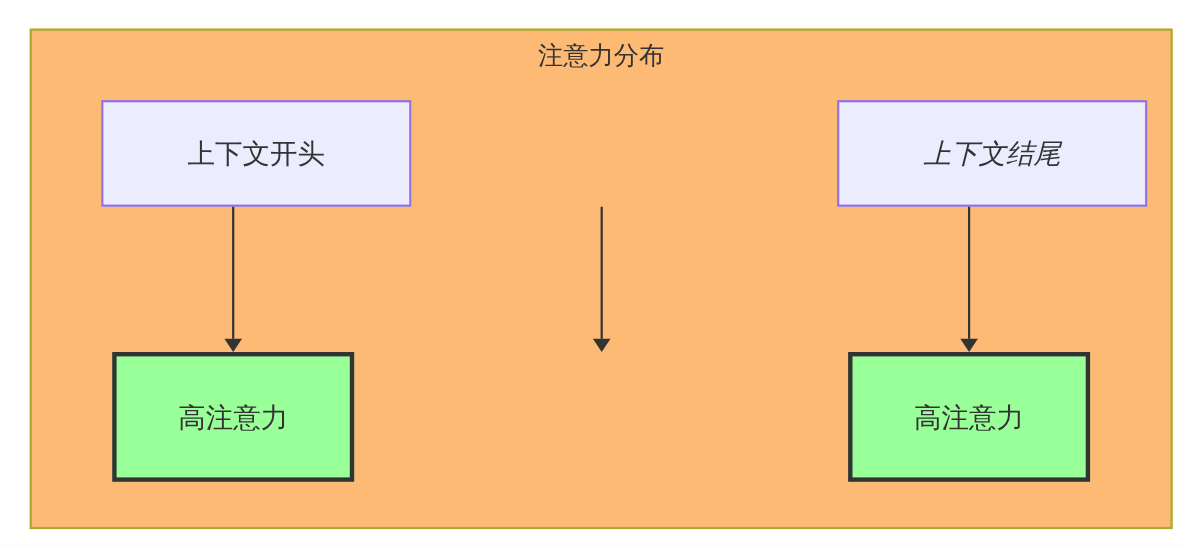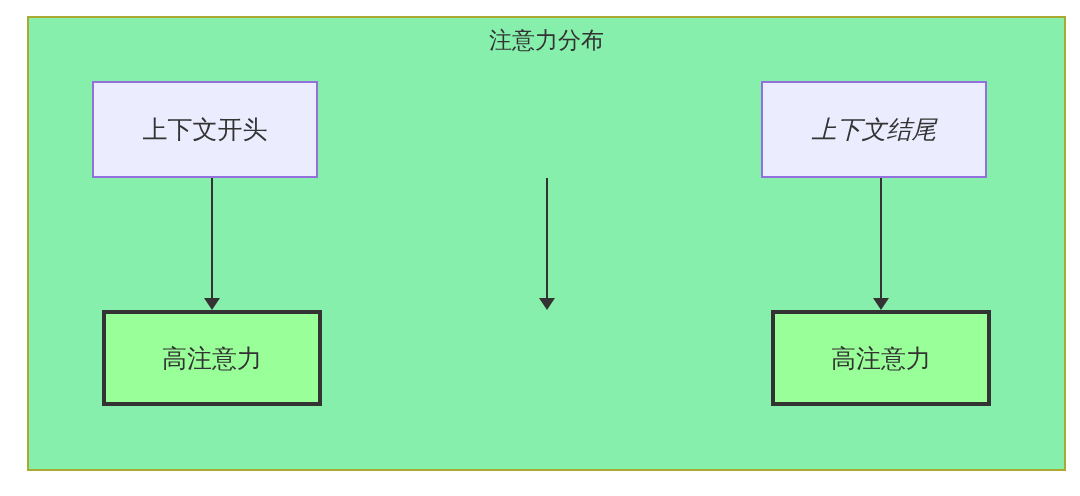--- a/index.html
+++ b/index.html
@@ -11,24 +11,24 @@
   .stage {
     position: relative;
     width: 1080px;
     height: 496px;
     background: #ffffff;
     overflow: hidden;
   }
   .cluster {
     position: absolute;
     left: 27px;
-    top: 16px;
+    top: 26px;
     width: 1039px;
     height: 455px;
-    background: #86efac;
+    background: #fdba74;
     border: 2px solid #aaaa33;
     box-sizing: border-box;
   }
   .cluster-title {
     position: absolute;
     left: 0;
     top: 8px;
     width: 100%;
     text-align: center;
     font-size: 23px;
@@ -39,29 +39,29 @@
   .node {
     position: absolute;
     box-sizing: border-box;
     display: flex;
     align-items: center;
     justify-content: center;
     font-size: 25px;
     color: #333333;
   }
   .src-node {
-    width: 226px;
+    width: 282px;
     height: 97px;
     top: 63px;
     background: #ececff;
     border: 2px solid #9370db;
   }
   .tgt-node {
     width: 220px;
-    height: 96px;
+    height: 118px;
     top: 292px;
     border: 4px solid #333333;
   }
   .tgt-high { background: #99ff99; }
   .tgt-low  { background: #ff9999; }
 
   .col1-src { left: 63px; }
   .col2-src { left: 398px; }
   .col3-src { left: 732px; font-style: italic; }
   .col1-tgt { left: 73px; }

